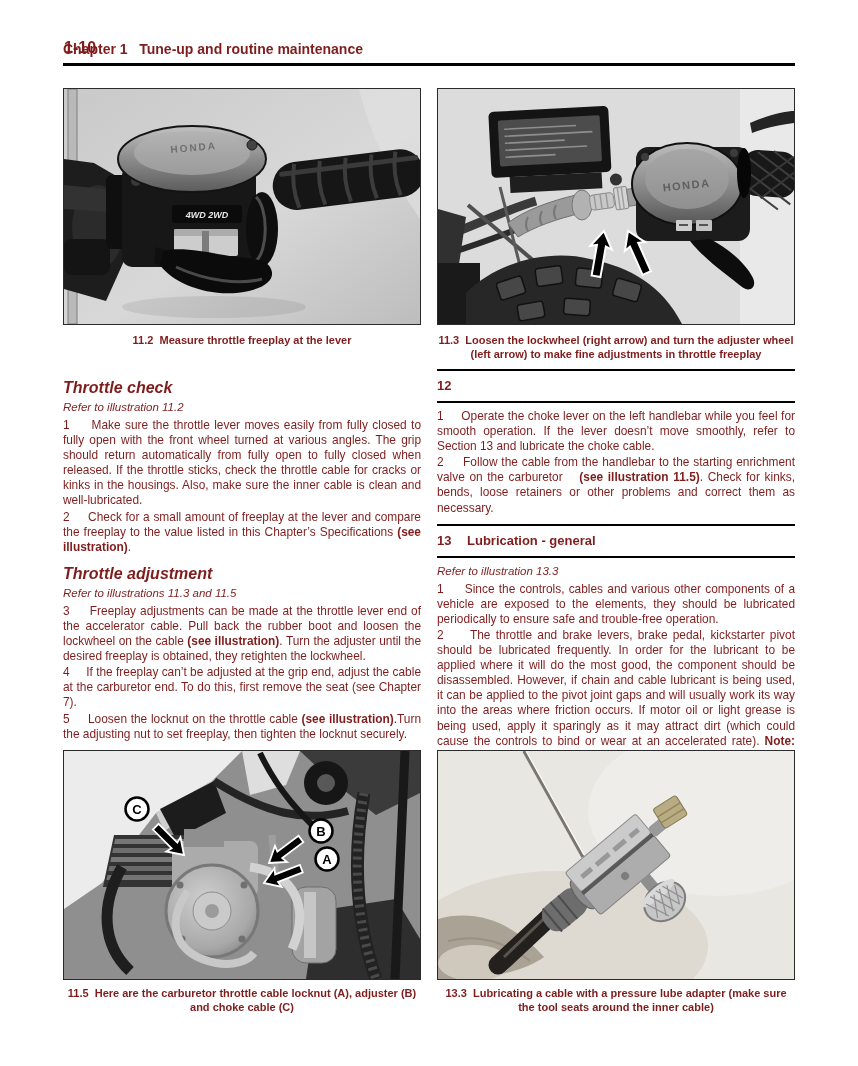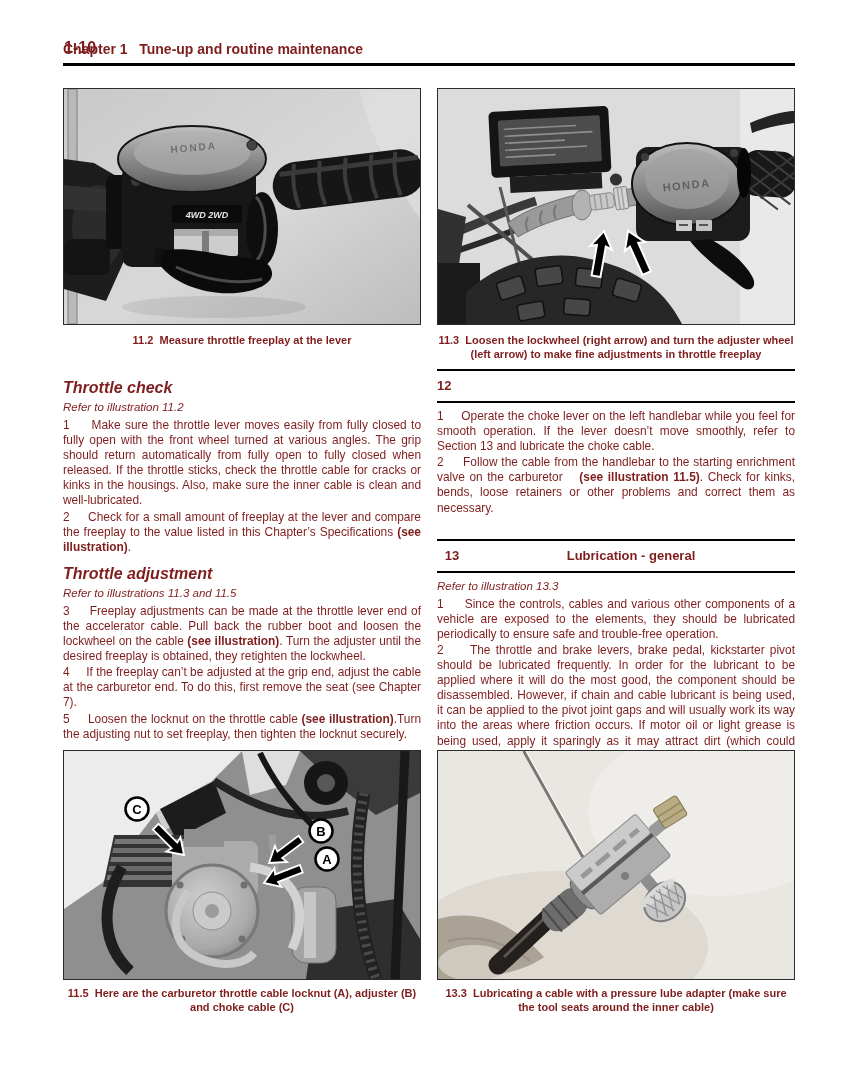--- a/index.html
+++ b/index.html
@@ -30,21 +30,21 @@
   .section-head{
     border-top:2px solid #000;border-bottom:2px solid #000;
     display:flex;padding:7px 0;font-weight:bold;font-size:13px;line-height:16px;
   }
   .section-head .num{flex:none;width:30px;}
   .section-head .ttl{flex:1;}
   .sub-head{font-style:italic;font-weight:bold;font-size:16px;line-height:19px;margin:9px 0 3px 0;}
   .refer{font-style:italic;font-size:11.5px;line-height:14px;margin:0 0 4px 0;}
   .body-p{margin:4px 0 0 0;font-size:11.9px;line-height:15.1px;text-align:justify;}
   .body-p + .body-p{margin-top:1px;}
-  .mt12{margin-top:23px;text-align:center;}
+  .mt12{margin-top:8px;}
   .mt6{margin-top:6px;}
 </style>
 </head>
 <body>
 
 <div class="page">
 
   <div class="page-number">1-10</div>
   <div class="chapter-title">Chapter 1&nbsp;&nbsp; Tune-up and routine maintenance</div>
   <div class="header-rule"></div>

